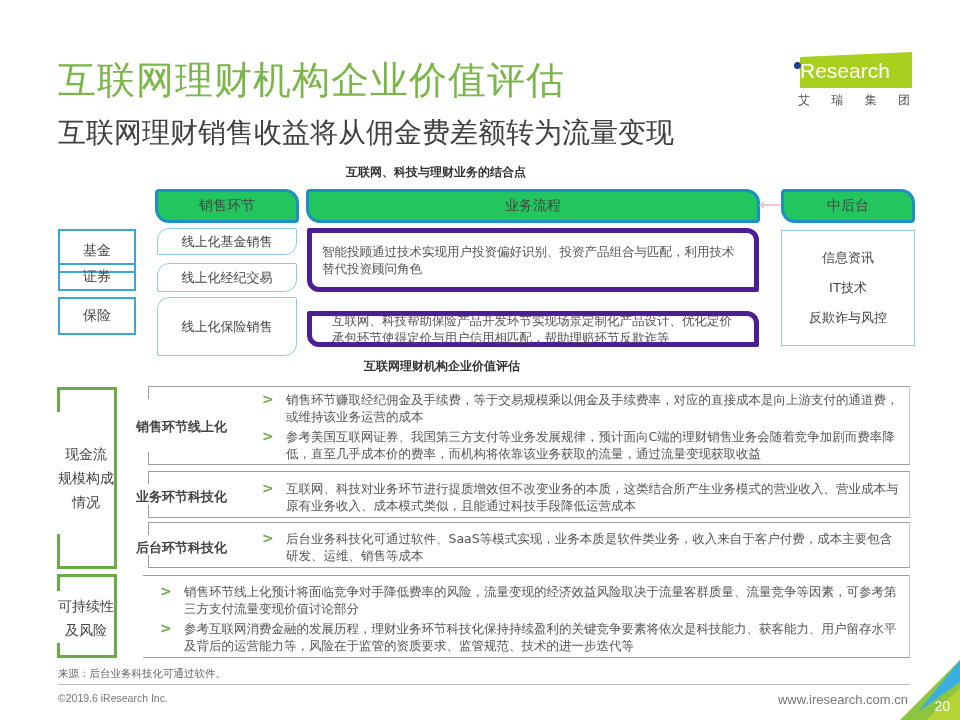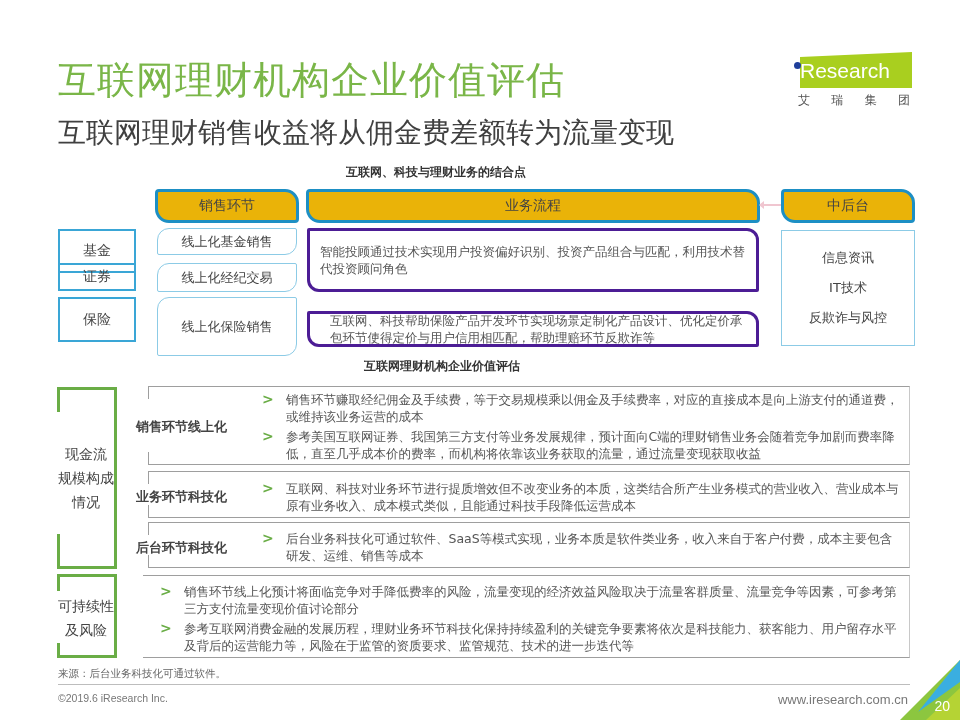--- a/index.html
+++ b/index.html
@@ -11,25 +11,25 @@
 
   .logo { position: absolute; left: 792px; top: 52px; width: 124px; height: 58px; }
   .logo-band { position: absolute; left: 8px; top: 0; width: 112px; height: 36px; background: #a9cf1f; clip-path: polygon(0 14%, 100% 0, 100% 100%, 0 100%); }
   .logo-dot { position: absolute; left: 2px; top: 10px; width: 7px; height: 7px; border-radius: 50%; background: #1f3f9b; }
   .logo-i { position: absolute; left: 3px; top: 18px; width: 5px; height: 15px; background: #ffffff; }
   .logo-word { position: absolute; left: 8px; top: 7px; font-size: 21px; color: #ffffff; font-family: "Liberation Sans", sans-serif; }
   .logo-cn { position: absolute; left: 6px; top: 40px; width: 112px; display: flex; justify-content: space-between; font-size: 12px; color: #555; }
 
   .section-title { position: absolute; font-size: 12px; font-weight: bold; color: #333; white-space: nowrap; }
 
-  .hdr-box { position: absolute; height: 34px; border: 3px solid #1d8fc4; border-radius: 4px 14px 4px 14px; display: flex; align-items: center; justify-content: center; font-size: 14px; color: #444; background: #eab308; }
+  .hdr-box { position: absolute; height: 34px; border: 3px solid #1d8fc4; border-radius: 4px 14px 4px 14px; display: flex; align-items: center; justify-content: center; font-size: 14px; color: #444; background: #22c55e; }
 
   .cat-box { position: absolute; left: 58px; width: 78px; border: 2px solid #3aa6d6; display: flex; align-items: center; justify-content: center; font-size: 14px; color: #444; }
   .sale-box { position: absolute; left: 157px; width: 140px; border: 1px solid #8ccbe6; border-radius: 12px 2px 12px 2px; display: flex; align-items: center; justify-content: center; font-size: 13px; color: #444; }
-  .flow-box { position: absolute; left: 307px; width: 452px; border: 3px solid #4c1d95; border-radius: 2px 12px 2px 12px; padding: 8px 10px; font-size: 12.5px; line-height: 17px; color: #555; display: flex; align-items: center; }
+  .flow-box { position: absolute; left: 307px; width: 452px; border: 5px solid #4c1d95; border-radius: 2px 12px 2px 12px; padding: 8px 10px; font-size: 12.5px; line-height: 17px; color: #555; display: flex; align-items: center; }
   .mid-box { position: absolute; left: 781px; top: 230px; width: 134px; height: 116px; border: 1px solid #8ccbe6; display: flex; flex-direction: column; align-items: center; justify-content: center; gap: 12px; font-size: 13px; color: #444; }
   .arrow { position: absolute; left: 763px; top: 204px; width: 18px; height: 2px; background: #f0c6d0; }
   .arrow::before { content: ""; position: absolute; left: -4px; top: -3px; border-right: 5px solid #f0c6d0; border-top: 4px solid transparent; border-bottom: 4px solid transparent; }
 
   .green-bracket { position: absolute; border: 3px solid #6aad46; }
   .green-bracket .gap { position: absolute; left: -4px; width: 4px; background: #fff; }
   .bracket-label { position: absolute; font-size: 14px; font-weight: normal; color: #444; text-align: center; line-height: 24px; }
 
   .row-box { position: absolute; border-top: 1px solid #9e9e9e; border-bottom: 1px solid #9e9e9e; border-right: 1px solid #c8c8c8; }
   .row-box .tick { position: absolute; left: 0; width: 1px; height: 12px; background: #9e9e9e; }
@@ -76,21 +76,21 @@
 <div class="hdr-box" style="left:781px; top:189px; width:134px;">
   <span>中后台</span>
 </div>
 
 <div class="cat-box" style="top:229px; height:44px;">
   <span>基金</span>
 </div>
 <div class="cat-box" style="top:263px; height:28px;">
   <span>证券</span>
 </div>
-<div class="cat-box" style="top:297px; height:45px;">
+<div class="cat-box" style="top:297px; height:38px;">
   <span>保险</span>
 </div>
 
 <div class="sale-box" style="top:228px; height:27px;">
   <span>线上化基金销售</span>
 </div>
 <div class="sale-box" style="top:263px; height:29px;">
   <span>线上化经纪交易</span>
 </div>
 <div class="sale-box" style="top:297px; height:59px;">

